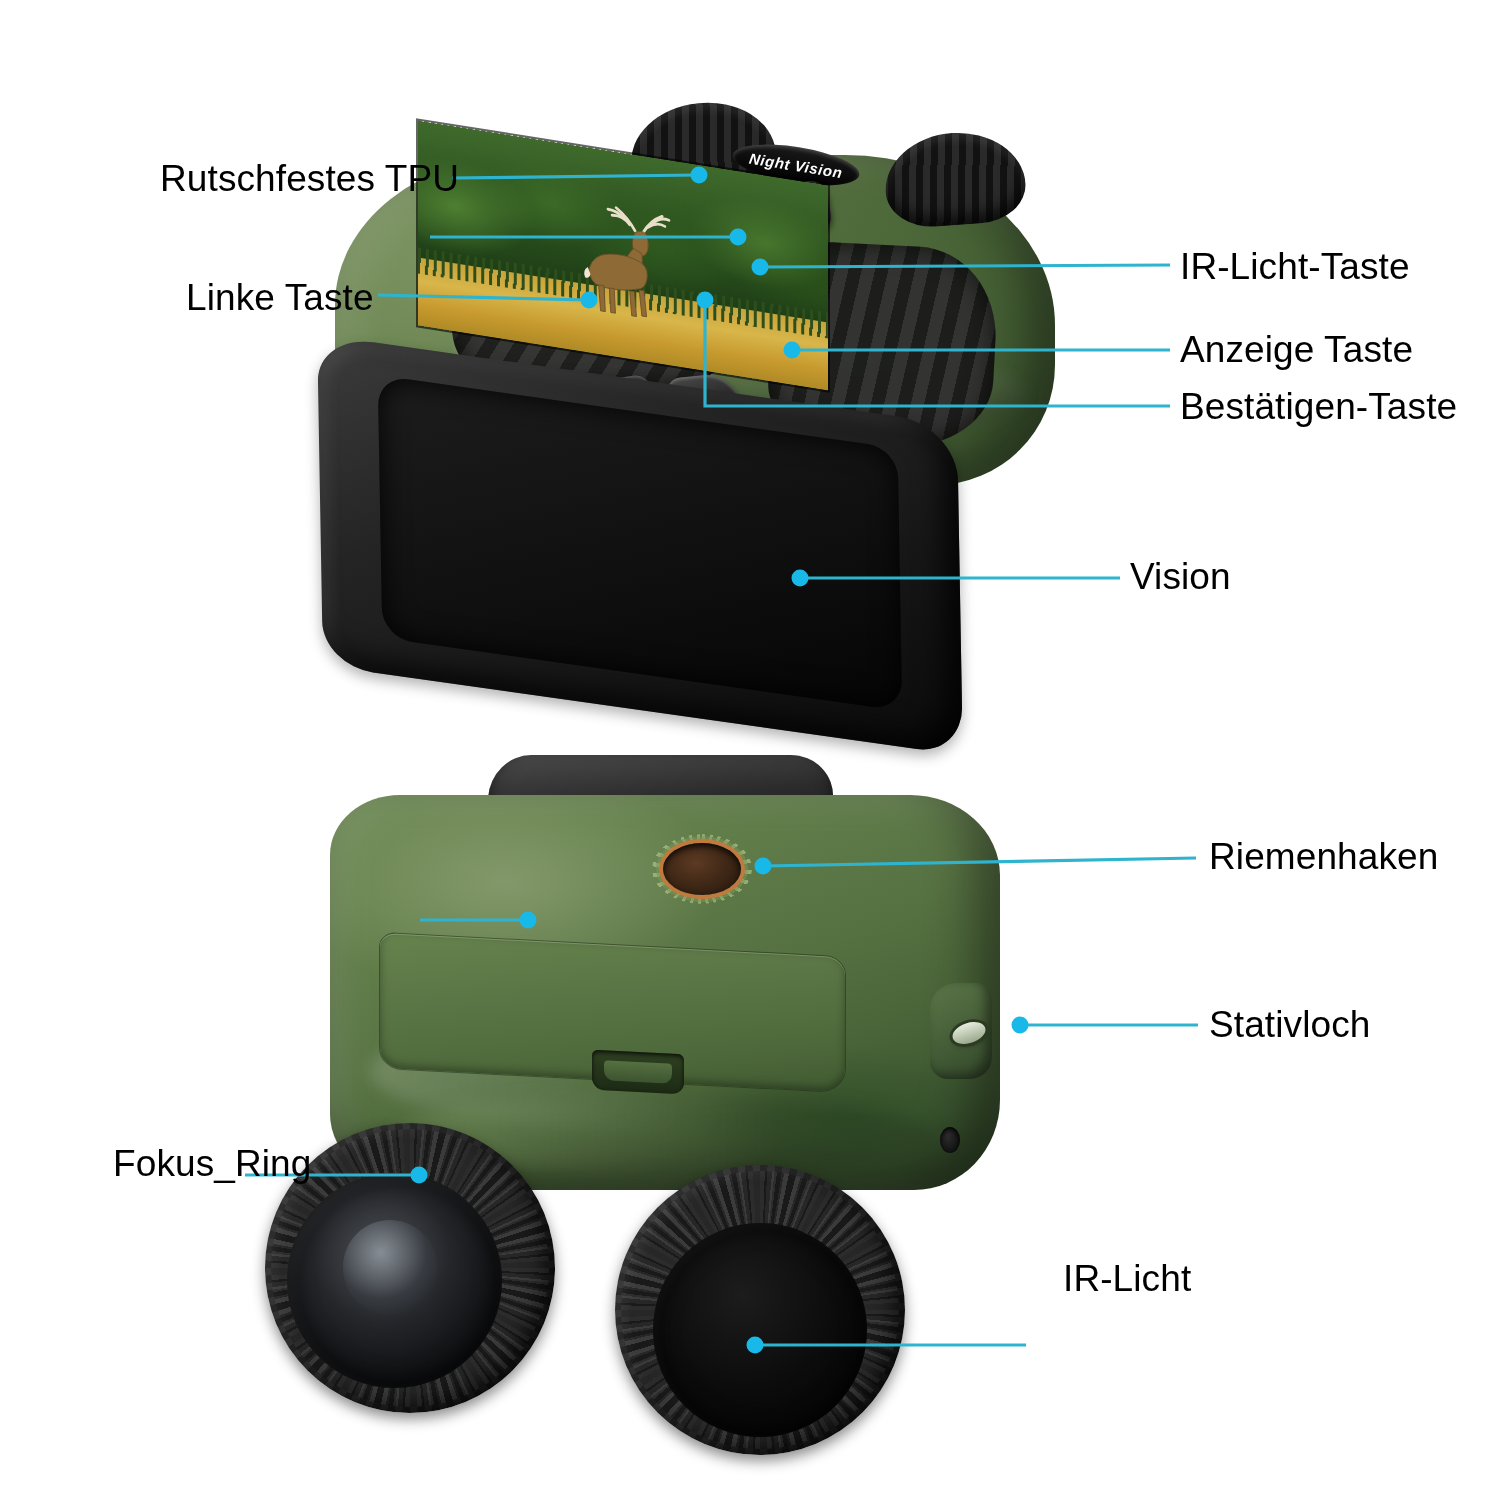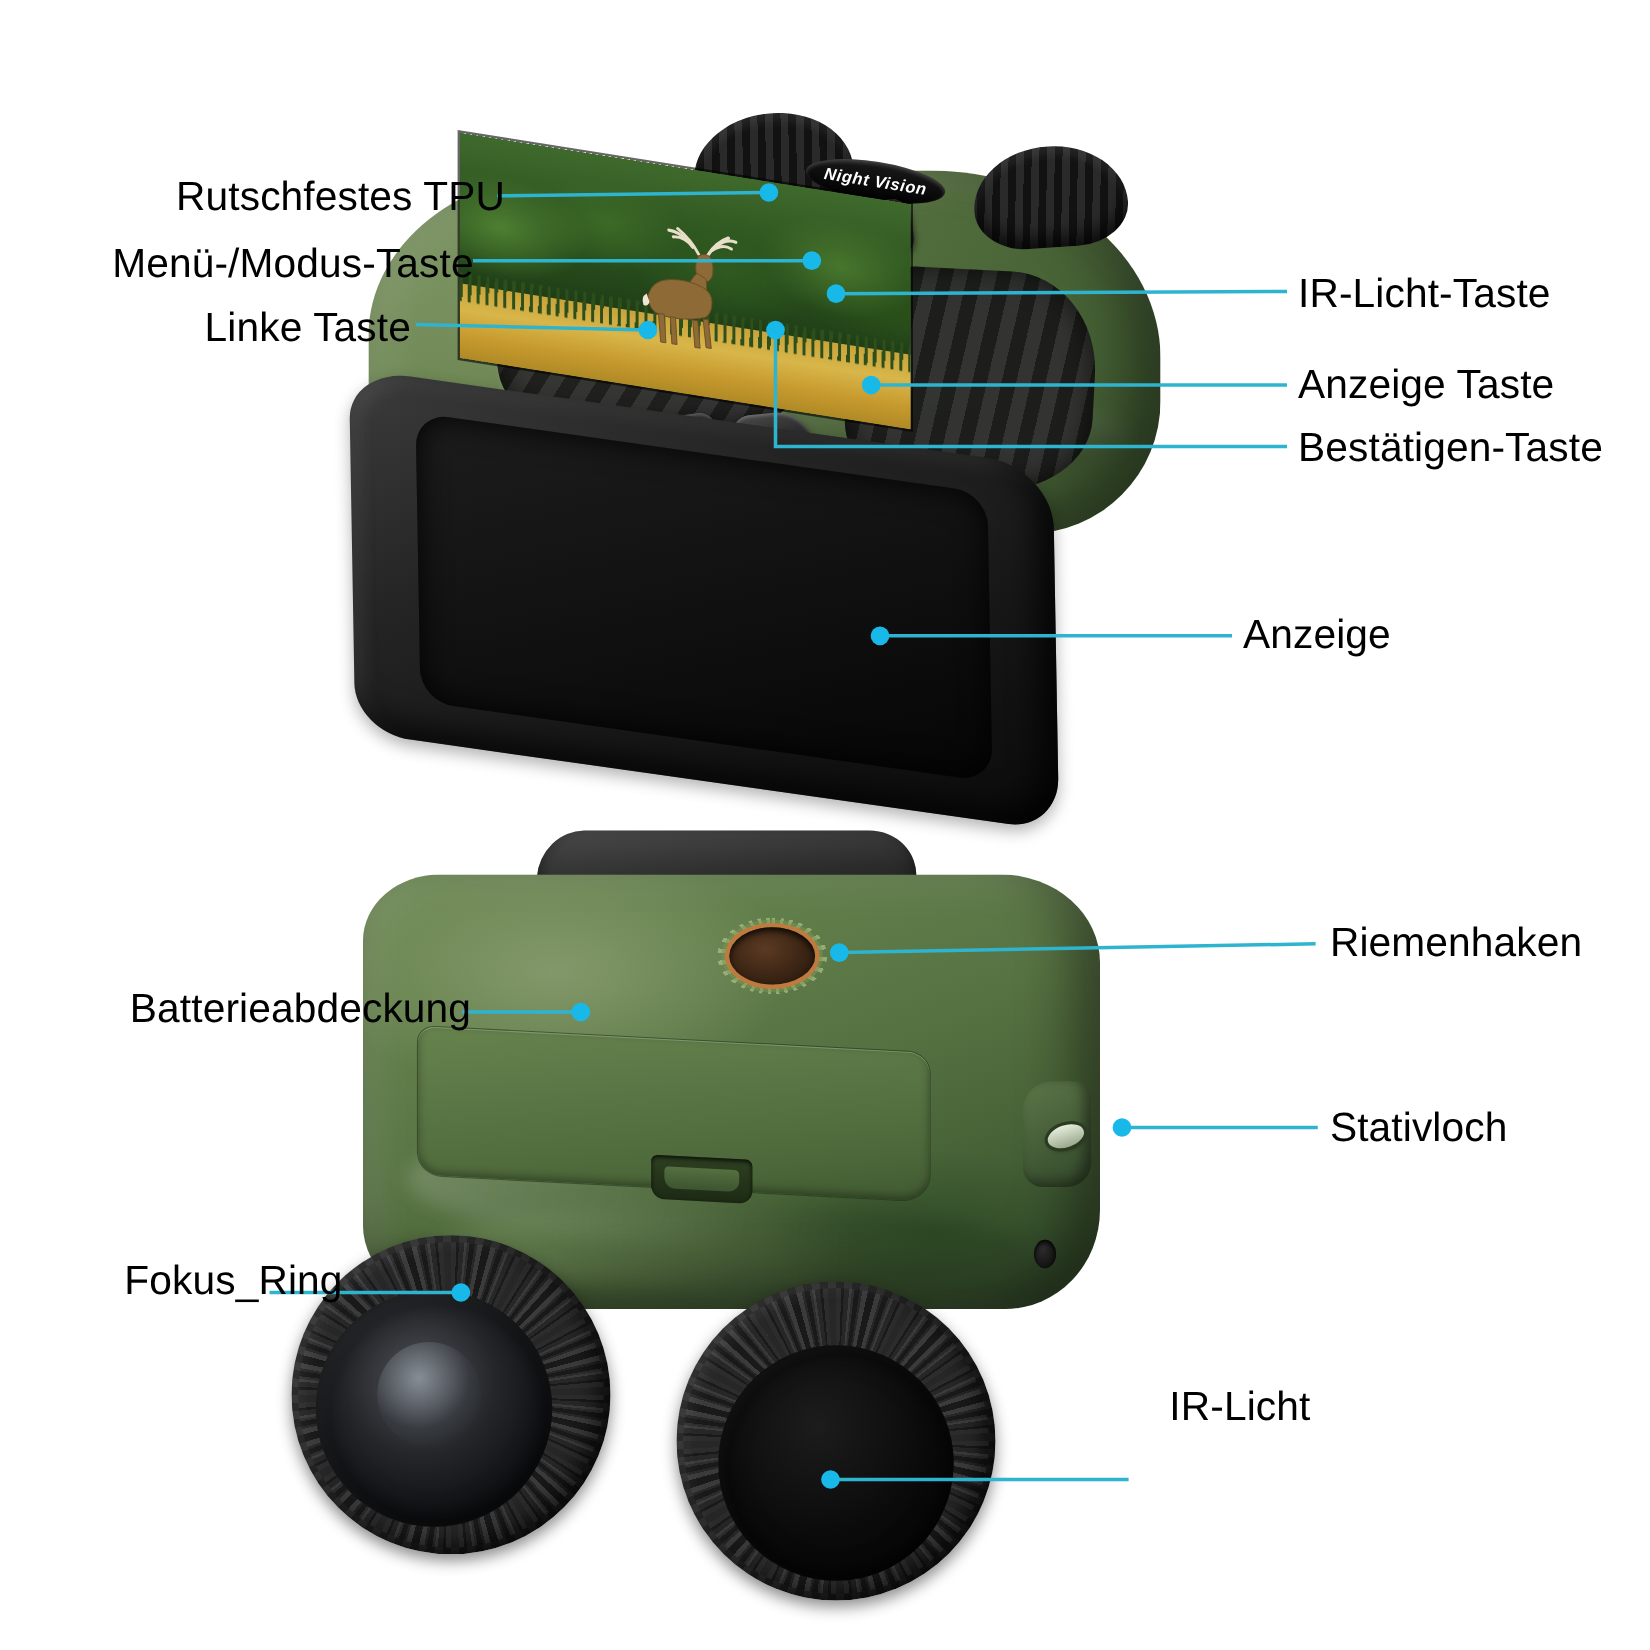--- a/index.html
+++ b/index.html
@@ -462,35 +462,33 @@
       <circle cx="763" cy="866" r="8.5"></circle>
       <circle cx="528" cy="920" r="8.5"></circle>
       <circle cx="1020" cy="1025" r="8.5"></circle>
       <circle cx="419" cy="1175" r="8.5"></circle>
       <circle cx="755" cy="1345" r="8.5"></circle>
     </g>
   </svg>
 
   <div class="label l" style="left:160px; top:160px;">Rutschfestes TPU</div>
 
-  <div class="label l" style="left:102px; top:221px;">Menü-/Modus-Taste</div>
 
   <div class="label l" style="left:186px; top:279px;">Linke Taste</div>
 
   <div class="label r" style="left:1180px; top:248px;">IR-Licht-Taste</div>
 
   <div class="label r" style="left:1180px; top:331px;">Anzeige Taste</div>
 
   <div class="label r" style="left:1180px; top:388px;">Bestätigen-Taste</div>
 
-  <div class="label r" style="left:1130px; top:558px;">Anzeige</div>
+  <div class="label r" style="left:1130px; top:558px;">Vision</div>
 
   <div class="label r" style="left:1209px; top:838px;">Riemenhaken</div>
 
-  <div class="label l" style="left:118px; top:898px;">Batterieabdeckung</div>
 
   <div class="label r" style="left:1209px; top:1006px;">Stativloch</div>
 
   <div class="label l" style="left:113px; top:1120px;margin-top:25px;">Fokus_Ring</div>
 
   <div class="label r" style="left:1063px; top:1260px;">IR-Licht</div>
 
 </div>
 
 </body></html>

